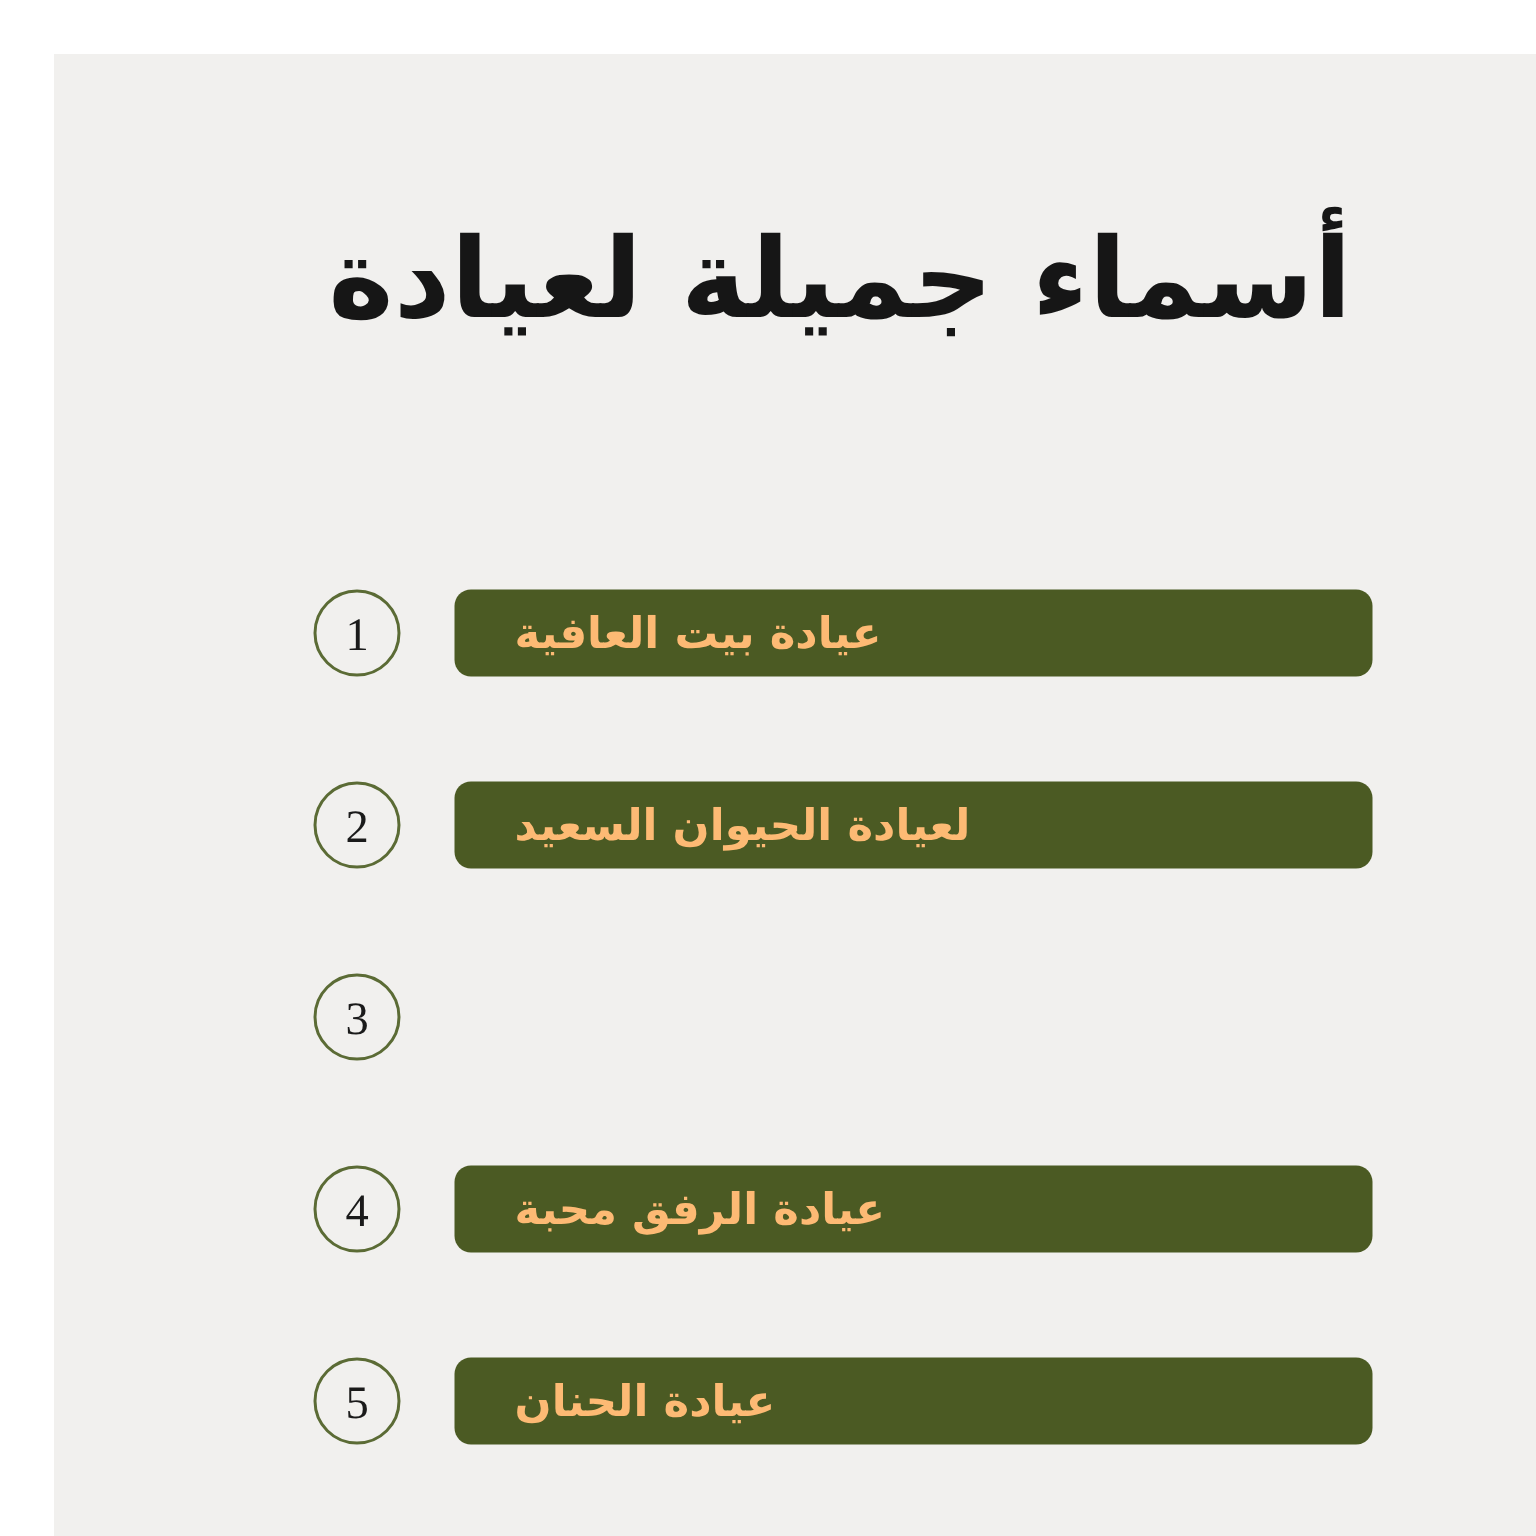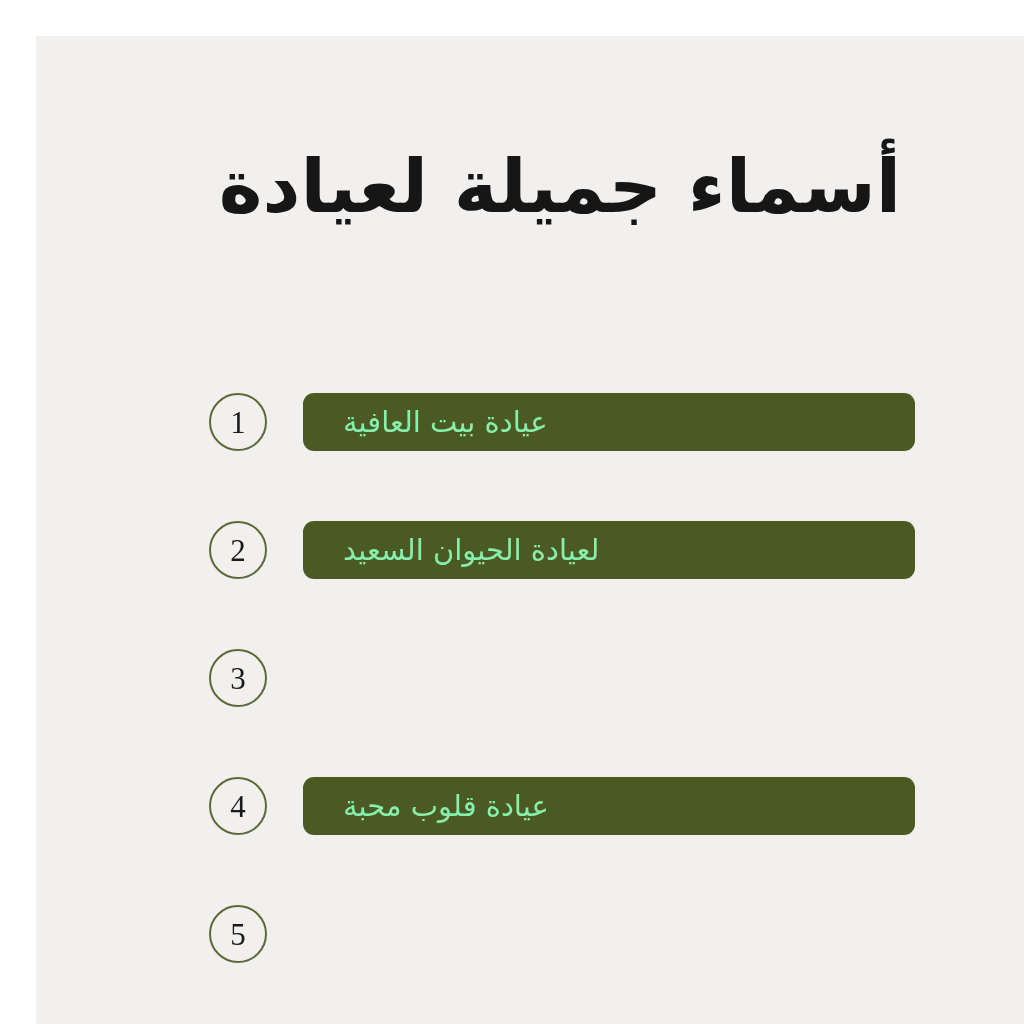--- a/index.html
+++ b/index.html
@@ -77,23 +77,23 @@
     height: 58px;
     background: #4b5a23;
     border-radius: 11px;
     display: flex;
     align-items: center;
   }
   .bar-label {
     margin-left: 40px;
     direction: rtl;
     unicode-bidi: isolate;
-    color: #86efac;
+    color: #fdba74;
     font-size: 29px;
-    font-weight: 400;
+    font-weight: 700;
     line-height: 1;
     white-space: nowrap;
   }
 </style>
 </head>
 <body>
 
 <div class="canvas">
 
   <div class="title">
@@ -122,23 +122,26 @@
     <div class="num-circle">
       <span>3</span>
     </div>
   </div>
 
   <div class="row row-4">
     <div class="num-circle">
       <span>4</span>
     </div>
     <div class="bar">
-      <span class="bar-label">عيادة قلوب محبة</span>
+      <span class="bar-label">عيادة الرفق محبة</span>
     </div>
   </div>
 
   <div class="row row-5">
     <div class="num-circle">
       <span>5</span>
     </div>
+    <div class="bar">
+      <span class="bar-label">عيادة الحنان</span>
+    </div>
   </div>
 
 </div>
 
 </body></html>

